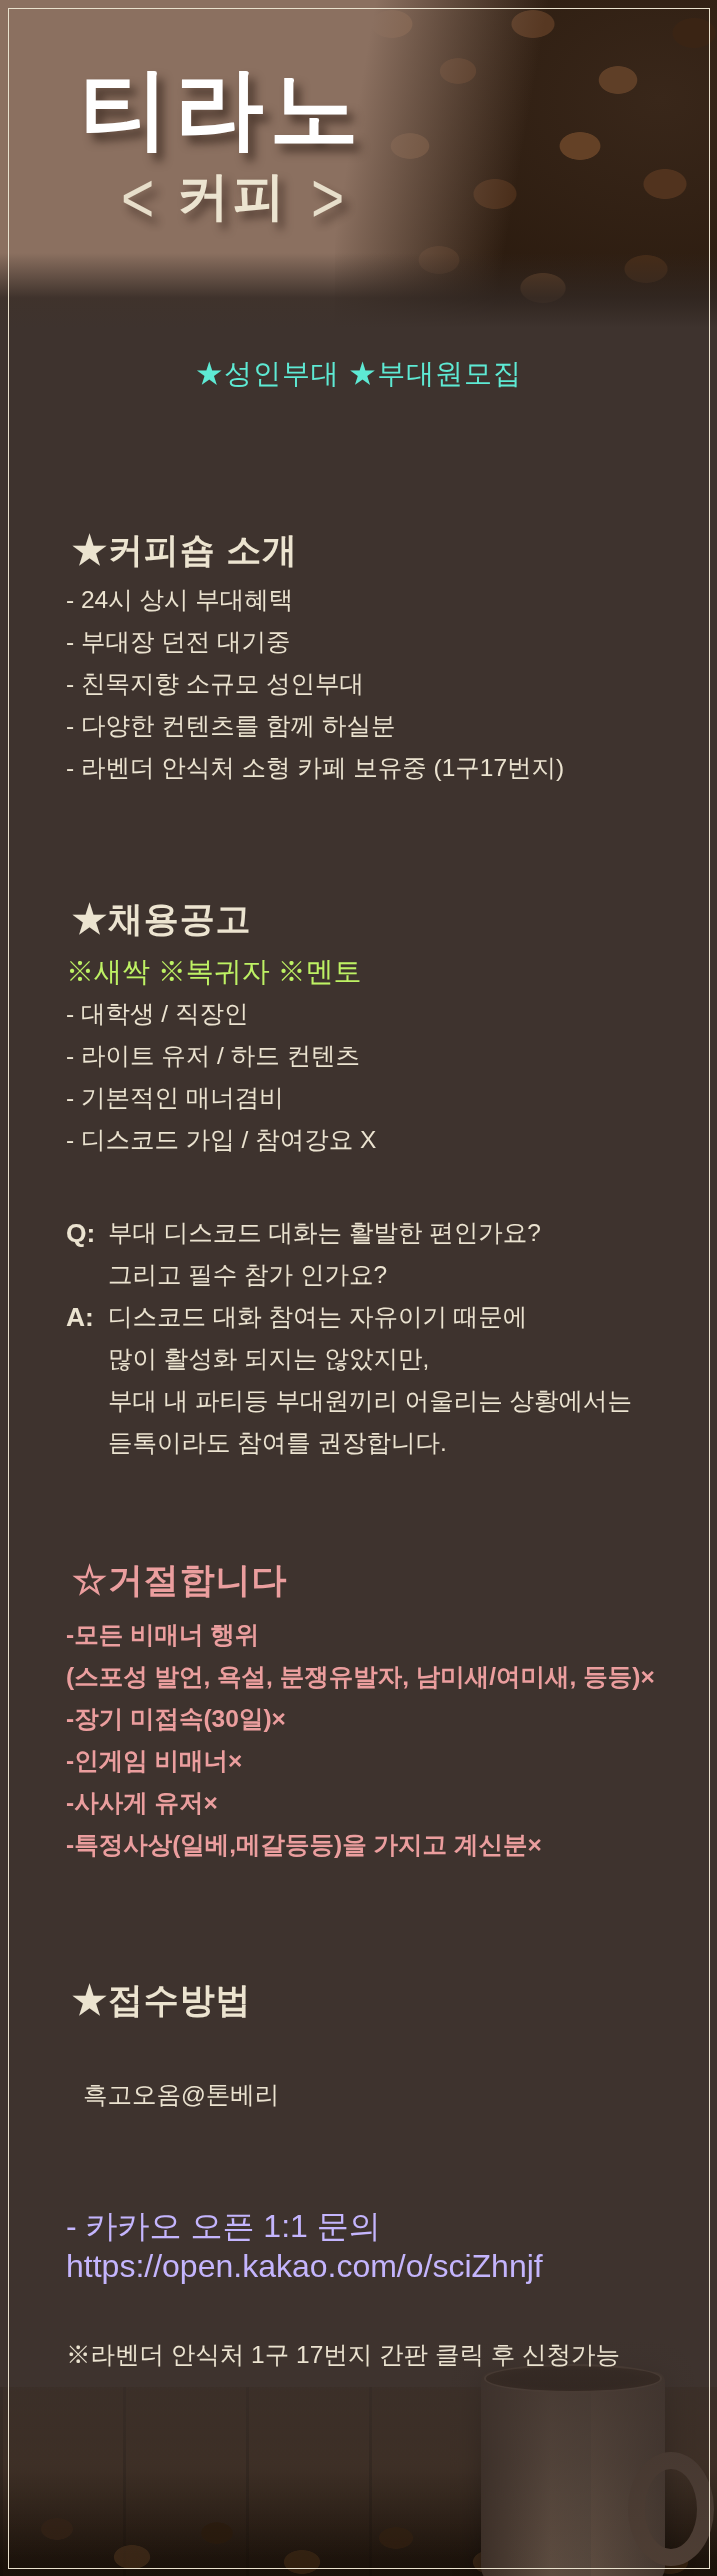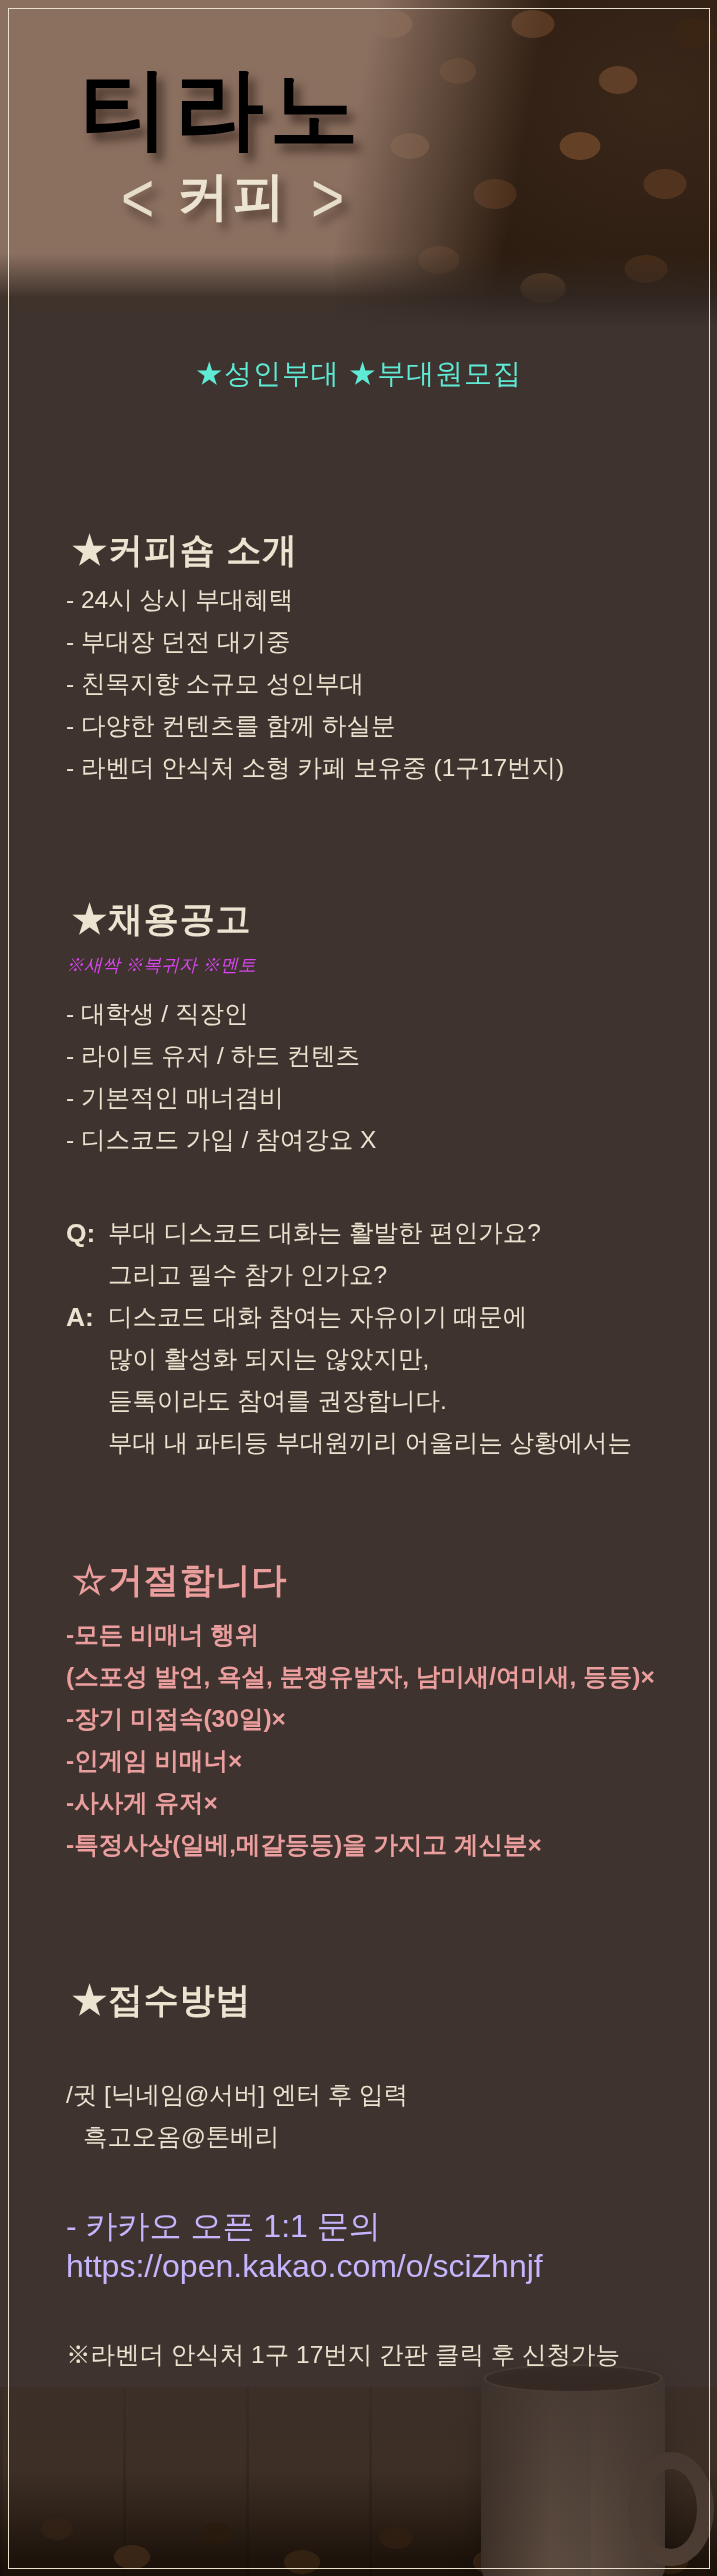--- a/index.html
+++ b/index.html
@@ -36,21 +36,21 @@
   .beans-photo::before {
     content:""; position:absolute; top:0; bottom:0; left:0; width:60%;
     background:linear-gradient(100deg, #8b7060 0%, #8b7060 14%, rgba(139,112,96,0) 70%);
   }
   .header-fade {
     position:absolute; left:0; right:0; bottom:0; height:75px;
     background:linear-gradient(to bottom, rgba(62,51,46,0) 0%, rgba(50,40,35,.85) 60%, #3e332e 100%);
   }
   .title-main {
     position:absolute; top:49px; left:80px; z-index:3;
-    font-size:89px; font-weight:bold; letter-spacing:5.7px; color:#000000;
+    font-size:89px; font-weight:bold; letter-spacing:5.7px; color:#ffffff;
     text-shadow:6.6px 7.5px 9.4px rgba(43,27,20,.65);
   }
   .title-sub-row {
     position:absolute; top:162px; left:121px; z-index:3;
     display:flex; align-items:center; gap:22.6px;
     color:#ece4d0; text-shadow:5.7px 6.6px 8.5px rgba(43,27,20,.6);
   }
   .title-sub { font-size:52px; font-weight:bold; letter-spacing:3.8px; }
   .bracket { font-size:57px; font-weight:normal; opacity:.95; transform:scaleY(1.25); }
   
@@ -58,21 +58,21 @@
   .banner {
     position:absolute; top:355px; left:0; width:717px;
     text-align:center; font-size:28px; letter-spacing:0.9px; color:#5eead4;
   }
   .sec-heading {
     position:absolute; left:72px; font-size:35px; font-weight:bold;
     letter-spacing:0.9px; color:#ece4d0;
   }
   .lines { position:absolute; left:66px; right:28px; }
   .body-line { font-size:24.5px; line-height:42px; color:#ebe3d0; white-space:nowrap; }
-  .tag-line  { font-size:18px; color:#d946ef;font-style:italic; }
+  .tag-line  { font-size:28px; color:#bef264; }
   .qa-line { display:flex; line-height:42px; font-size:24.5px; color:#ebe3d0; }
   .qa-label { width:42px; flex:0 0 42px; font-weight:bold; font-size:26.4px; }
   .qa-text { white-space:nowrap;text-align:right; }
   .pink { color:#eb9e9e; font-weight:bold; }
   .indent { padding-left:17px; }
   .url-line { font-size:32px; line-height:40px; color:#c4b5fd; text-decoration:none; display:block; }
   
   .photo-bottom { position:absolute; left:0; bottom:0; width:717px; height:283px; z-index:1; overflow:hidden; }
   .wood {
     position:absolute; left:0; right:0; bottom:0; height:189px;
@@ -175,41 +175,40 @@
       <div class="qa-line">
         <span class="qa-label">A:</span>
         <span class="qa-text">디스코드 대화 참여는 자유이기 때문에</span>
       </div>
       <div class="qa-line">
         <span class="qa-label"></span>
         <span class="qa-text">많이 활성화 되지는 않았지만,</span>
       </div>
       <div class="qa-line">
         <span class="qa-label"></span>
+        <span class="qa-text">부대 내 파티등 부대원끼리 어울리는 상황에서는</span>
+      </div>
+      <div class="qa-line">
+        <span class="qa-label"></span>
         <span class="qa-text">듣톡이라도 참여를 권장합니다.</span>
-      </div>
-      <div class="qa-line">
-        <span class="qa-label"></span>
-        <span class="qa-text">부대 내 파티등 부대원끼리 어울리는 상황에서는</span>
       </div>
     </div>
 
     <div class="sec-heading pink" style="top:1557px;">☆거절합니다</div>
     <div class="lines" style="top:1614px;">
       <div class="body-line pink">-모든 비매너 행위</div>
       <div class="body-line pink">(스포성 발언, 욕설, 분쟁유발자, 남미새/여미새, 등등)×</div>
       <div class="body-line pink">-장기 미접속(30일)×</div>
       <div class="body-line pink">-인게임 비매너×</div>
       <div class="body-line pink">-사사게 유저×</div>
       <div class="body-line pink">-특정사상(일베,메갈등등)을 가지고 계신분×</div>
     </div>
 
     <div class="sec-heading" style="top:1977px;">★접수방법</div>
     <div class="lines" style="top:2074px;">
-      <div class="body-line">/귓 [닉네임@서버] 엔터 후 입력</div>
       <div class="body-line indent">흑고오옴@톤베리</div>
     </div>
     <div class="lines" style="top:2206px;">
       <div class="url-line">- 카카오 오픈 1:1 문의</div>
       <a href="#" class="url-line">https://open.kakao.com/o/sciZhnjf</a>
     </div>
     <div class="lines" style="top:2334px;">
       <div class="body-line">※라벤더 안식처 1구 17번지 간판 클릭 후 신청가능</div>
     </div>
 

